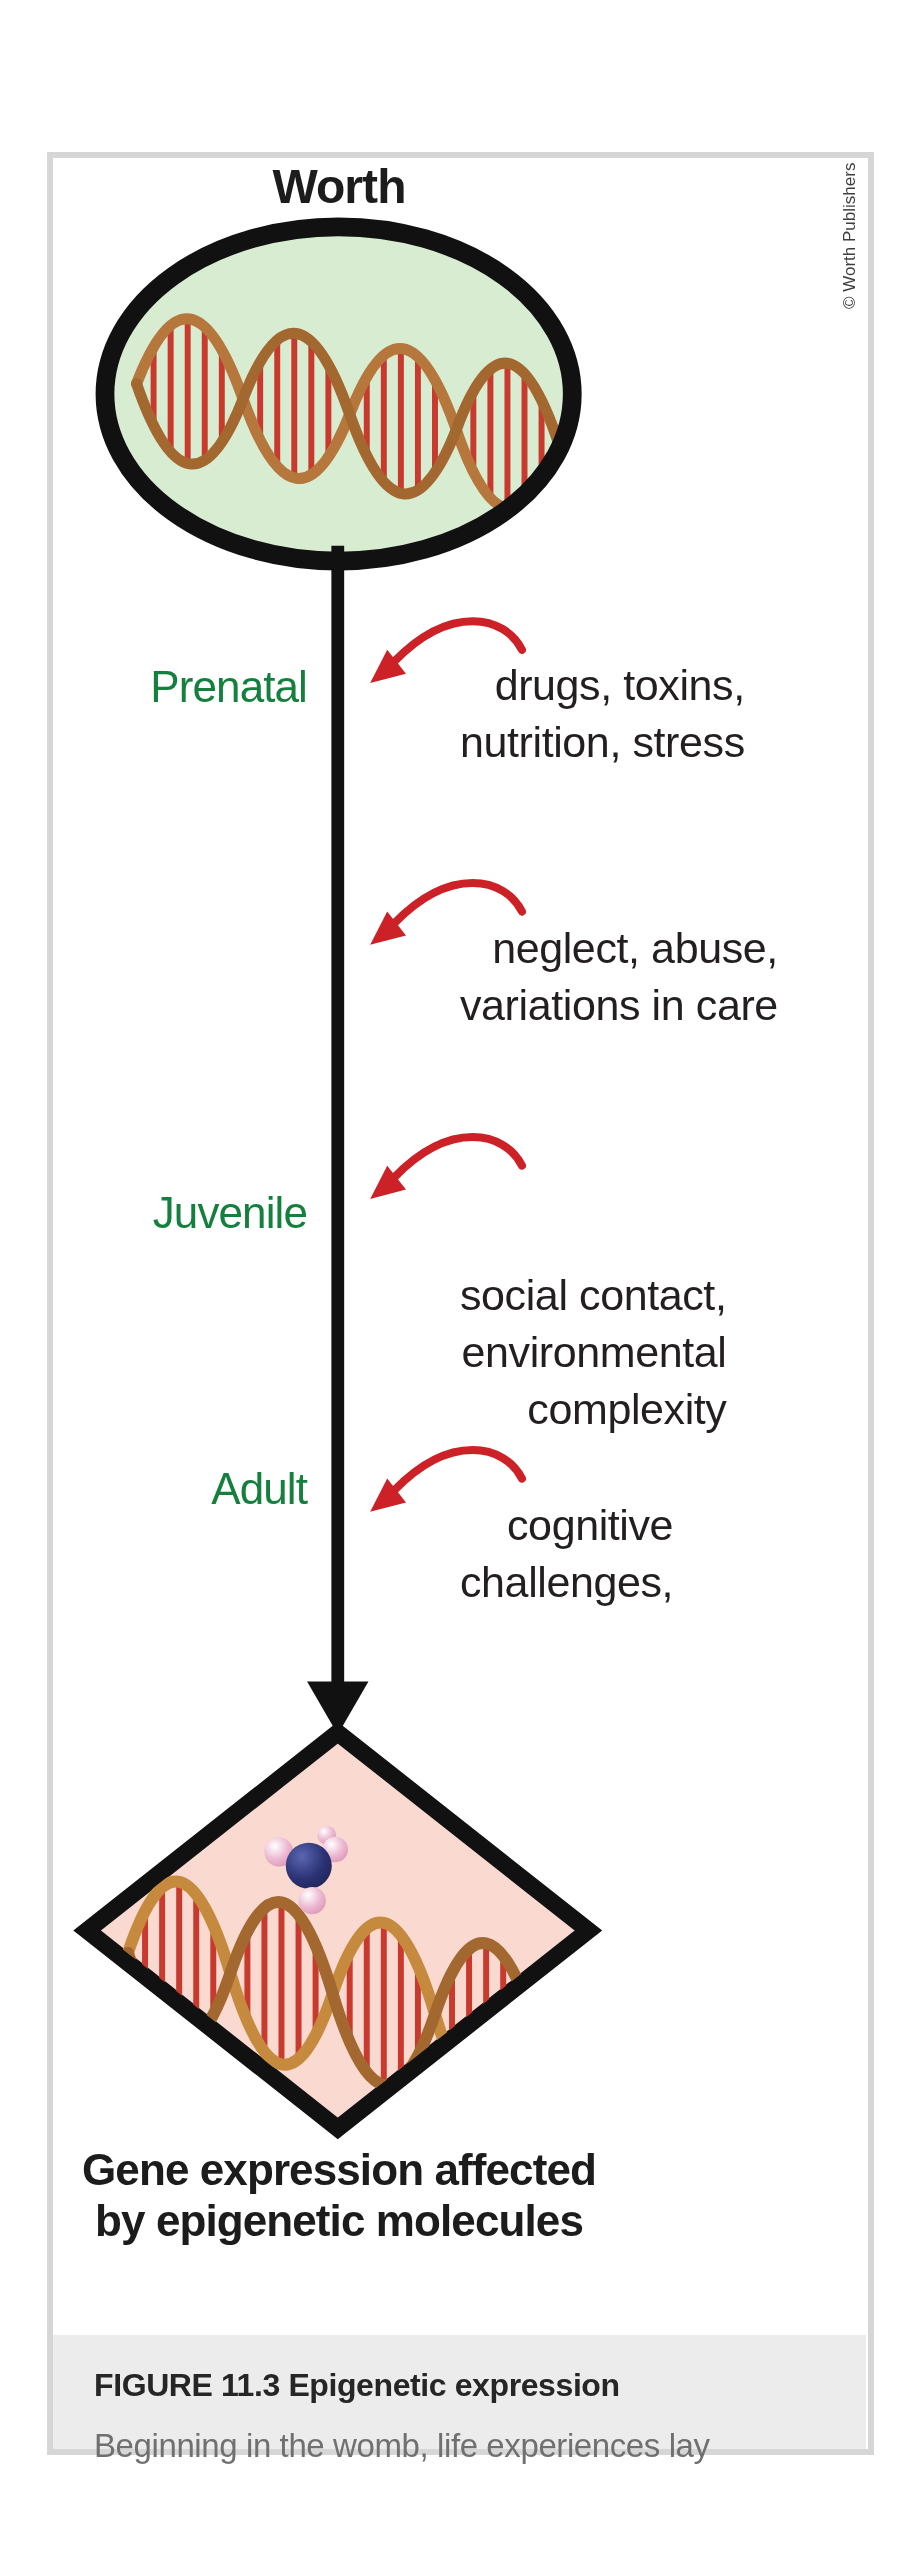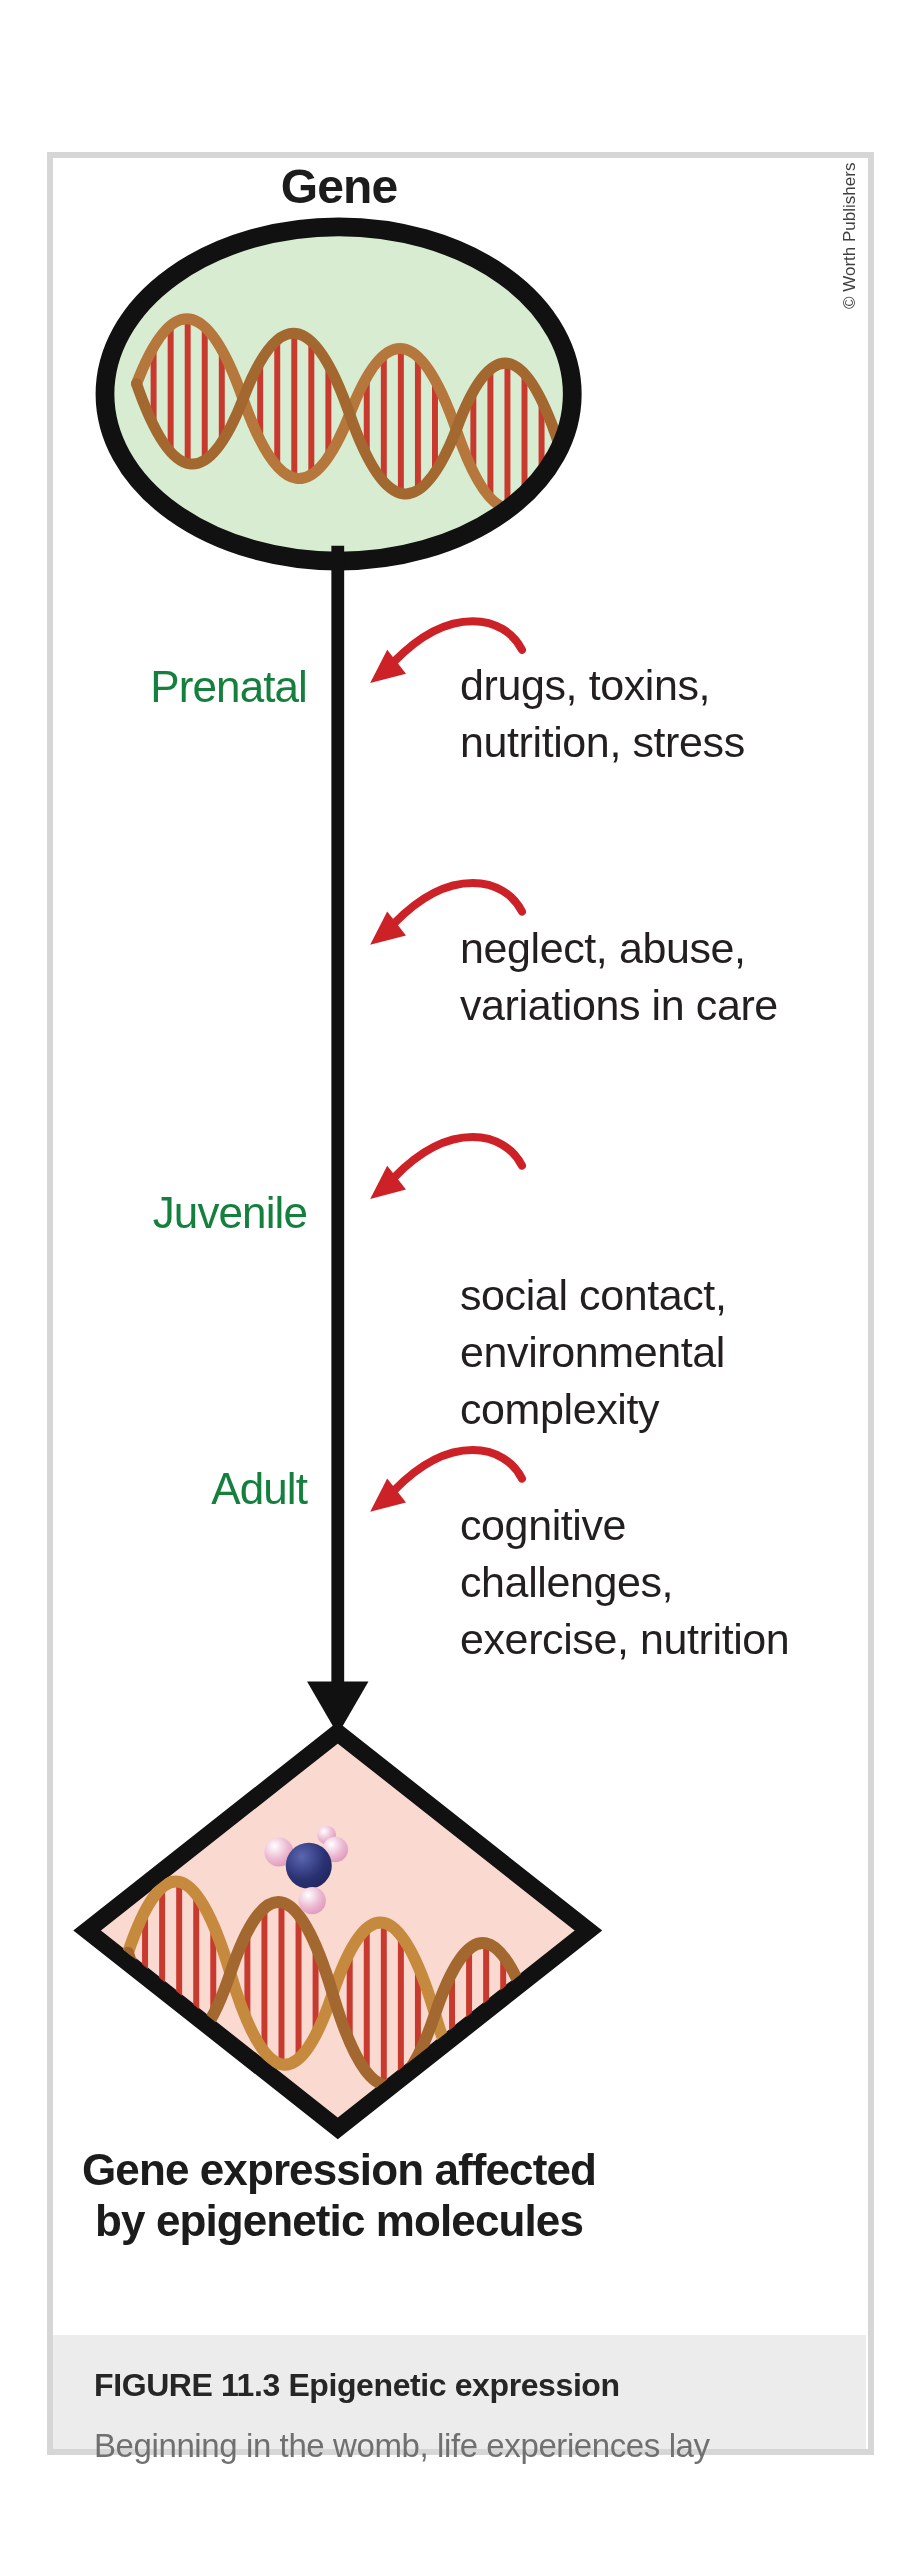--- a/index.html
+++ b/index.html
@@ -30,21 +30,21 @@
     position:absolute;left:211px;top:159px;width:256px;text-align:center;
     font-size:48px;font-weight:bold;letter-spacing:-0.9px;color:#1c1c1c;
   }
   .stage-label{
     position:absolute;right:609px;line-height:1.15;
     font-size:44px;font-weight:normal;color:#15803d;letter-spacing:-0.9px;
     white-space:nowrap;
   }
   .factor-block{
     position:absolute;left:460px;font-size:43px;line-height:57px;
-    color:#231f20;letter-spacing:-0.4px;white-space:nowrap;
+    color:#231f20;letter-spacing:-0.4px;white-space:nowrap;text-align:right;
   }
   .factor-block span{display:block;}
   #stage-prenatal{top:662px;}   #factors-prenatal{top:657px;}
   #stage-postnatal{top:928px;} #factors-postnatal{top:920px;}
   #stage-juvenile{top:1188px;}  #factors-juvenile{top:1219px;margin-top:48px;}
   #stage-adult{top:1464px;}     #factors-adult{top:1497px;}
   .outcome-label{
     position:absolute;left:49px;top:2144px;width:580px;text-align:center;
     font-size:44px;font-weight:bold;line-height:51px;color:#1c1c1c;
     letter-spacing:-0.9px;
@@ -137,21 +137,21 @@
         <path d="M612,762 C592,722 528,708 462,776" fill="none" stroke-width="9.5" stroke-linecap="round" stroke="#cc2127"></path>
         <polygon points="434,801 476,790 454,762" fill="#cc2127"></polygon>
       </g>
       <g transform="translate(0,972)">
         <path d="M612,762 C592,722 528,708 462,776" fill="none" stroke-width="9.5" stroke-linecap="round" stroke="#cc2127"></path>
         <polygon points="434,801 476,790 454,762" fill="#cc2127"></polygon>
       </g>
     </g>
   </svg>
 
-  <div class="genes-title">Gene</div>
+  <div class="genes-title">Worth</div>
 
   <div class="stage-label" id="stage-prenatal">Prenatal</div>
   <div class="factor-block" id="factors-prenatal">
     <span>drugs, toxins,</span>
     <span>nutrition, stress</span>
   </div>
 
   <div class="factor-block" id="factors-postnatal">
     <span>neglect, abuse,</span>
     <span>variations in care</span>
@@ -161,21 +161,20 @@
   <div class="factor-block" id="factors-juvenile">
     <span>social contact,</span>
     <span>environmental</span>
     <span>complexity</span>
   </div>
 
   <div class="stage-label" id="stage-adult">Adult</div>
   <div class="factor-block" id="factors-adult">
     <span>cognitive</span>
     <span>challenges,</span>
-    <span>exercise, nutrition</span>
   </div>
 
   <div class="outcome-label">
     <span>Gene expression affected</span>
     <span>by epigenetic molecules</span>
   </div>
 
   <div class="credit-vertical">© Worth Publishers</div>
 
 </div>

